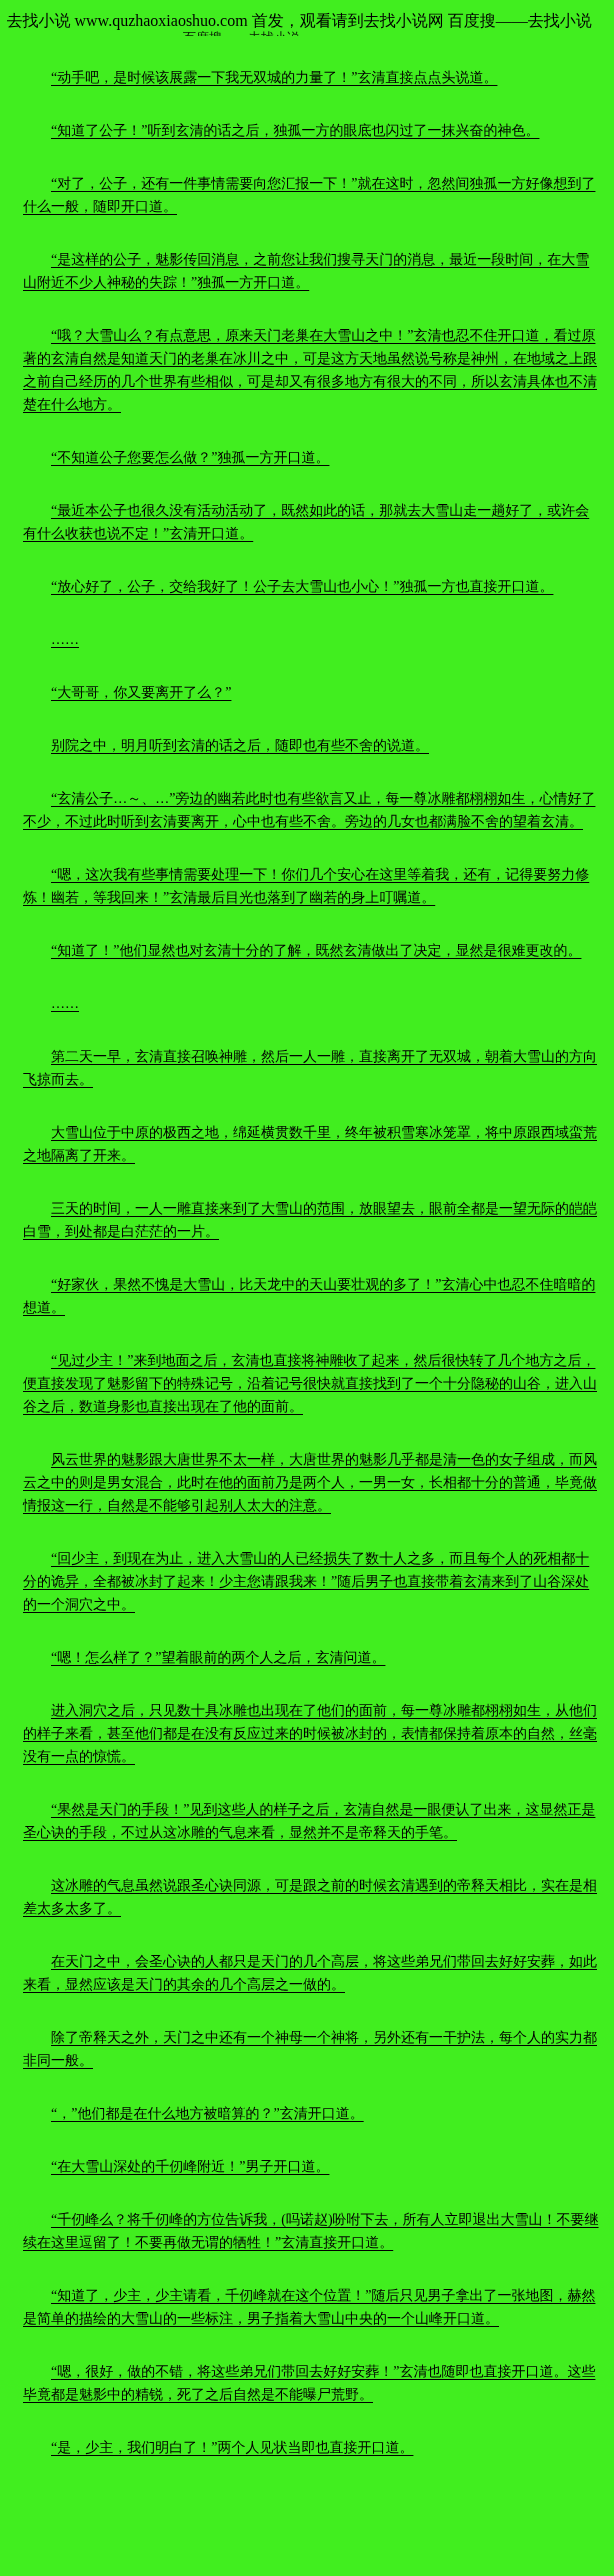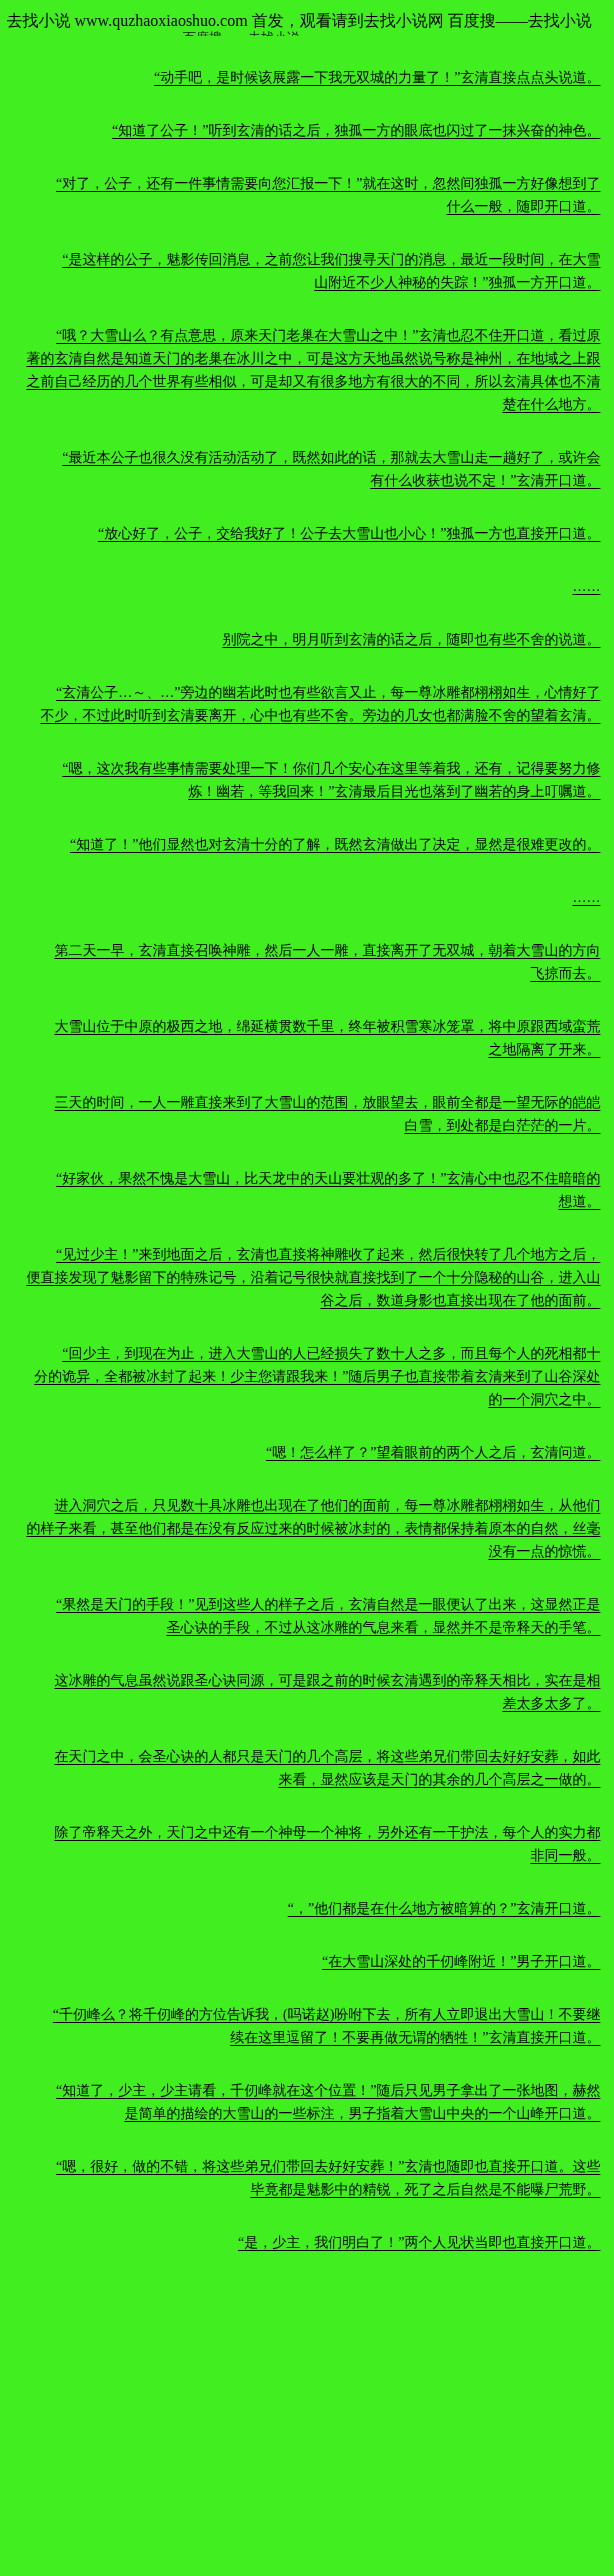--- a/index.html
+++ b/index.html
@@ -36,21 +36,20 @@
   }
   p.para {
     font-size: 14px;
     line-height: 23px;
     margin: 30px 0;
     text-indent: 2em;
     text-decoration: underline;
     text-underline-offset: 3.2px;
     text-decoration-thickness: 0.8px;
     word-break: break-all;
-    text-align: right;
   }
 </style>
 </head>
 <body>
 
 <div class="page">
 
   <div class="site-header">
     <span>去找小说 www.quzhaoxiaoshuo.com 首发，观看请到去找小说网 百度搜——去找小说</span>
   </div>
@@ -58,33 +57,36 @@
   <div class="clip-remnant">
     <span>百度搜——去找小说</span>
   </div>
 
   <div class="content">
       <p class="para">“动手吧，是时候该展露一下我无双城的力量了！”玄清直接点点头说道。</p>
       <p class="para">“知道了公子！”听到玄清的话之后，独孤一方的眼底也闪过了一抹兴奋的神色。</p>
       <p class="para">“对了，公子，还有一件事情需要向您汇报一下！”就在这时，忽然间独孤一方好像想到了什么一般，随即开口道。</p>
       <p class="para">“是这样的公子，魅影传回消息，之前您让我们搜寻天门的消息，最近一段时间，在大雪山附近不少人神秘的失踪！”独孤一方开口道。</p>
       <p class="para">“哦？大雪山么？有点意思，原来天门老巢在大雪山之中！”玄清也忍不住开口道，看过原著的玄清自然是知道天门的老巢在冰川之中，可是这方天地虽然说号称是神州，在地域之上跟之前自己经历的几个世界有些相似，可是却又有很多地方有很大的不同，所以玄清具体也不清楚在什么地方。</p>
+      <p class="para">“不知道公子您要怎么做？”独孤一方开口道。</p>
       <p class="para">“最近本公子也很久没有活动活动了，既然如此的话，那就去大雪山走一趟好了，或许会有什么收获也说不定！”玄清开口道。</p>
       <p class="para">“放心好了，公子，交给我好了！公子去大雪山也小心！”独孤一方也直接开口道。</p>
       <p class="para">……</p>
+      <p class="para">“大哥哥，你又要离开了么？”</p>
       <p class="para">别院之中，明月听到玄清的话之后，随即也有些不舍的说道。</p>
       <p class="para">“玄清公子…～、…”旁边的幽若此时也有些欲言又止，每一尊冰雕都栩栩如生，心情好了不少，不过此时听到玄清要离开，心中也有些不舍。旁边的几女也都满脸不舍的望着玄清。</p>
       <p class="para">“嗯，这次我有些事情需要处理一下！你们几个安心在这里等着我，还有，记得要努力修炼！幽若，等我回来！”玄清最后目光也落到了幽若的身上叮嘱道。</p>
       <p class="para">“知道了！”他们显然也对玄清十分的了解，既然玄清做出了决定，显然是很难更改的。</p>
       <p class="para">……</p>
       <p class="para">第二天一早，玄清直接召唤神雕，然后一人一雕，直接离开了无双城，朝着大雪山的方向飞掠而去。</p>
       <p class="para">大雪山位于中原的极西之地，绵延横贯数千里，终年被积雪寒冰笼罩，将中原跟西域蛮荒之地隔离了开来。</p>
       <p class="para">三天的时间，一人一雕直接来到了大雪山的范围，放眼望去，眼前全都是一望无际的皑皑白雪，到处都是白茫茫的一片。</p>
       <p class="para">“好家伙，果然不愧是大雪山，比天龙中的天山要壮观的多了！”玄清心中也忍不住暗暗的想道。</p>
       <p class="para">“见过少主！”来到地面之后，玄清也直接将神雕收了起来，然后很快转了几个地方之后，便直接发现了魅影留下的特殊记号，沿着记号很快就直接找到了一个十分隐秘的山谷，进入山谷之后，数道身影也直接出现在了他的面前。</p>
+      <p class="para">风云世界的魅影跟大唐世界不太一样，大唐世界的魅影几乎都是清一色的女子组成，而风云之中的则是男女混合，此时在他的面前乃是两个人，一男一女，长相都十分的普通，毕竟做情报这一行，自然是不能够引起别人太大的注意。</p>
       <p class="para">“回少主，到现在为止，进入大雪山的人已经损失了数十人之多，而且每个人的死相都十分的诡异，全都被冰封了起来！少主您请跟我来！”随后男子也直接带着玄清来到了山谷深处的一个洞穴之中。</p>
       <p class="para">“嗯！怎么样了？”望着眼前的两个人之后，玄清问道。</p>
       <p class="para">进入洞穴之后，只见数十具冰雕也出现在了他们的面前，每一尊冰雕都栩栩如生，从他们的样子来看，甚至他们都是在没有反应过来的时候被冰封的，表情都保持着原本的自然，丝毫没有一点的惊慌。</p>
       <p class="para">“果然是天门的手段！”见到这些人的样子之后，玄清自然是一眼便认了出来，这显然正是圣心诀的手段，不过从这冰雕的气息来看，显然并不是帝释天的手笔。</p>
       <p class="para">这冰雕的气息虽然说跟圣心诀同源，可是跟之前的时候玄清遇到的帝释天相比，实在是相差太多太多了。</p>
       <p class="para">在天门之中，会圣心诀的人都只是天门的几个高层，将这些弟兄们带回去好好安葬，如此来看，显然应该是天门的其余的几个高层之一做的。</p>
       <p class="para">除了帝释天之外，天门之中还有一个神母一个神将，另外还有一干护法，每个人的实力都非同一般。</p>
       <p class="para">“，”他们都是在什么地方被暗算的？”玄清开口道。</p>
       <p class="para">“在大雪山深处的千仞峰附近！”男子开口道。</p>
       <p class="para">“千仞峰么？将千仞峰的方位告诉我，(吗诺赵)吩咐下去，所有人立即退出大雪山！不要继续在这里逗留了！不要再做无谓的牺牲！”玄清直接开口道。</p>

